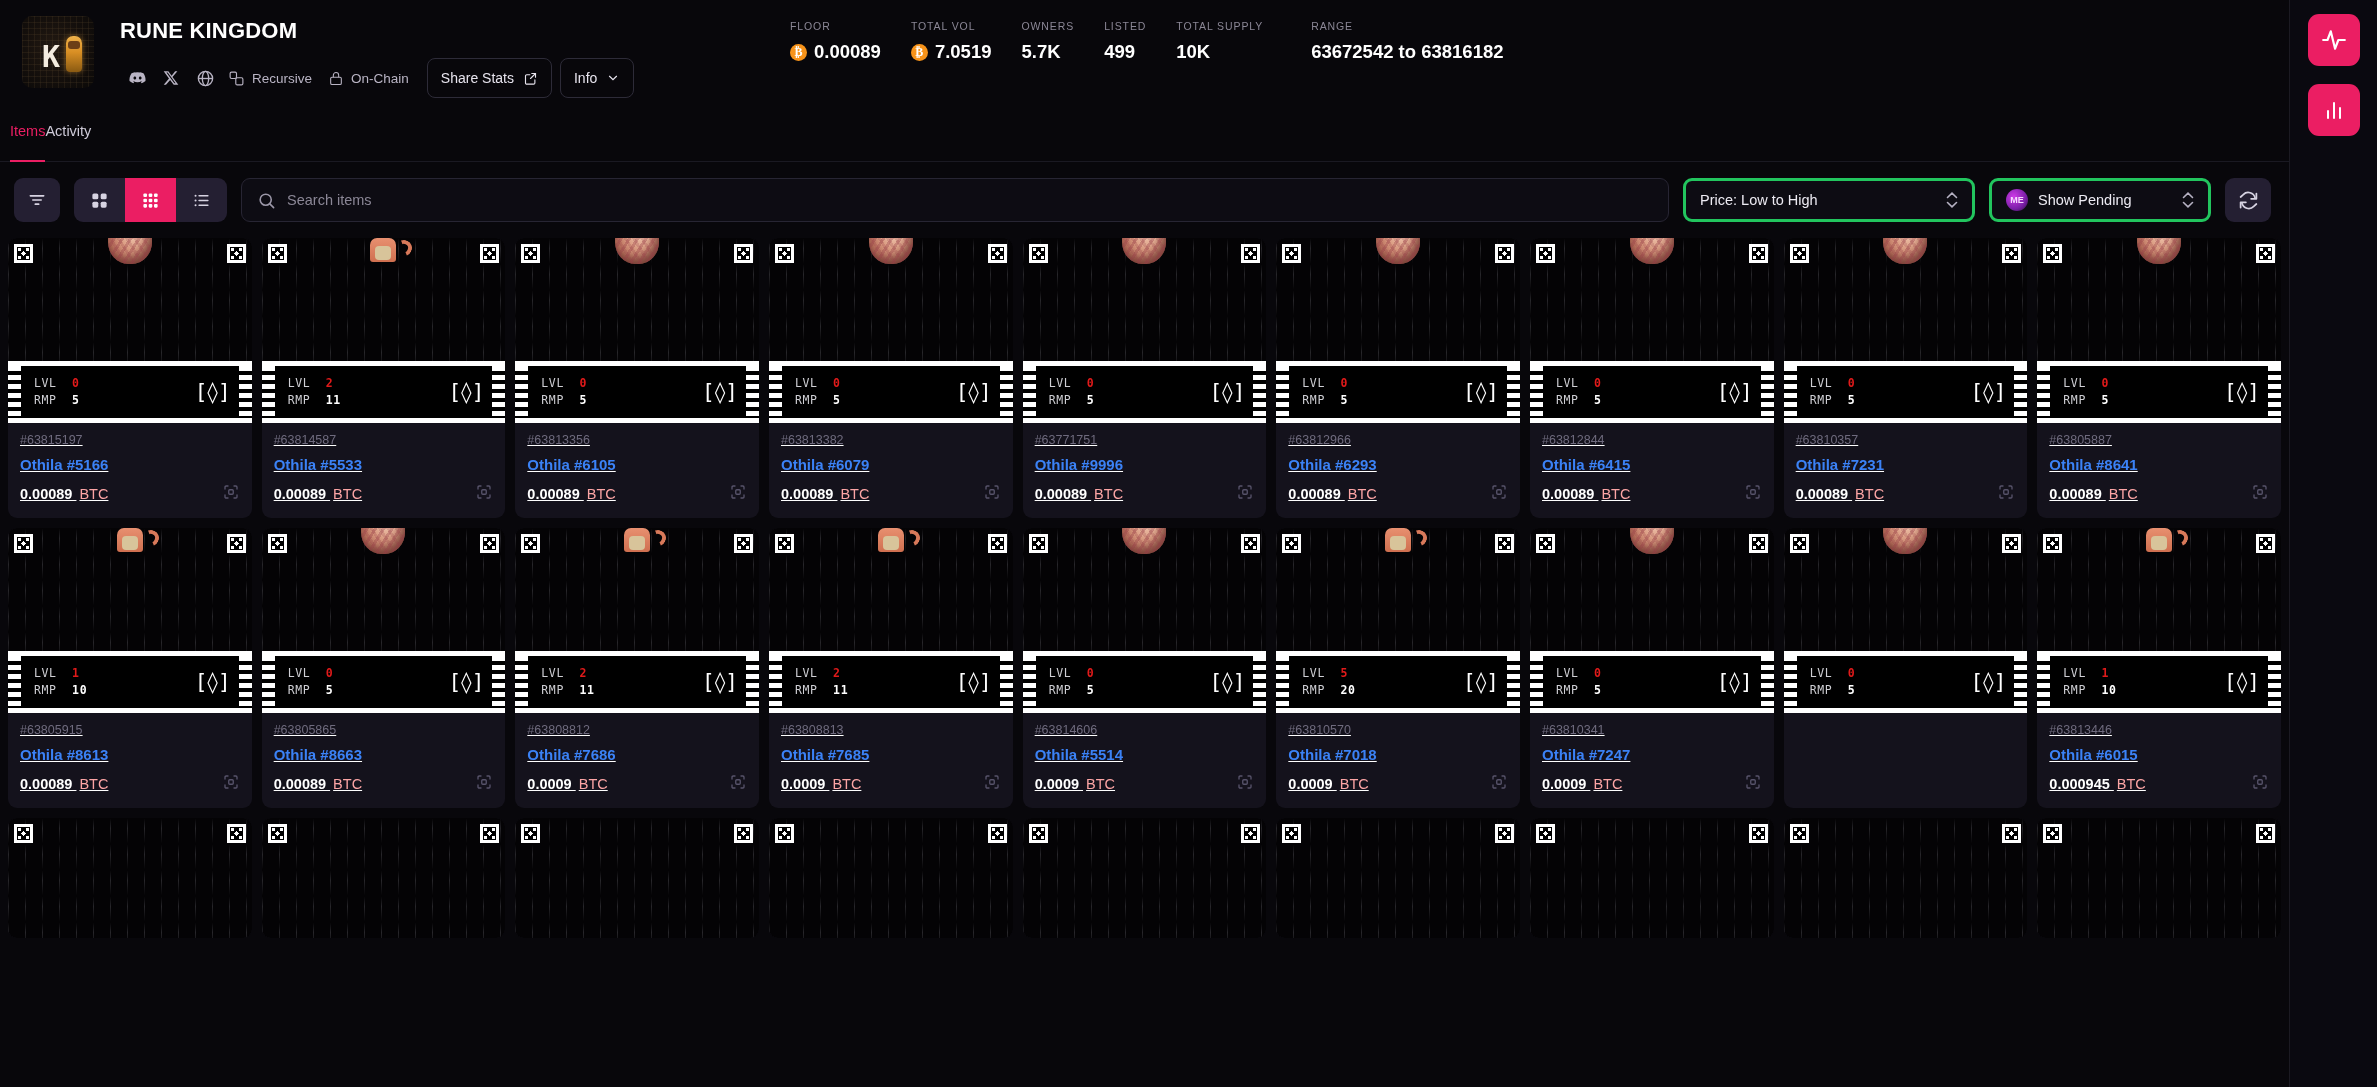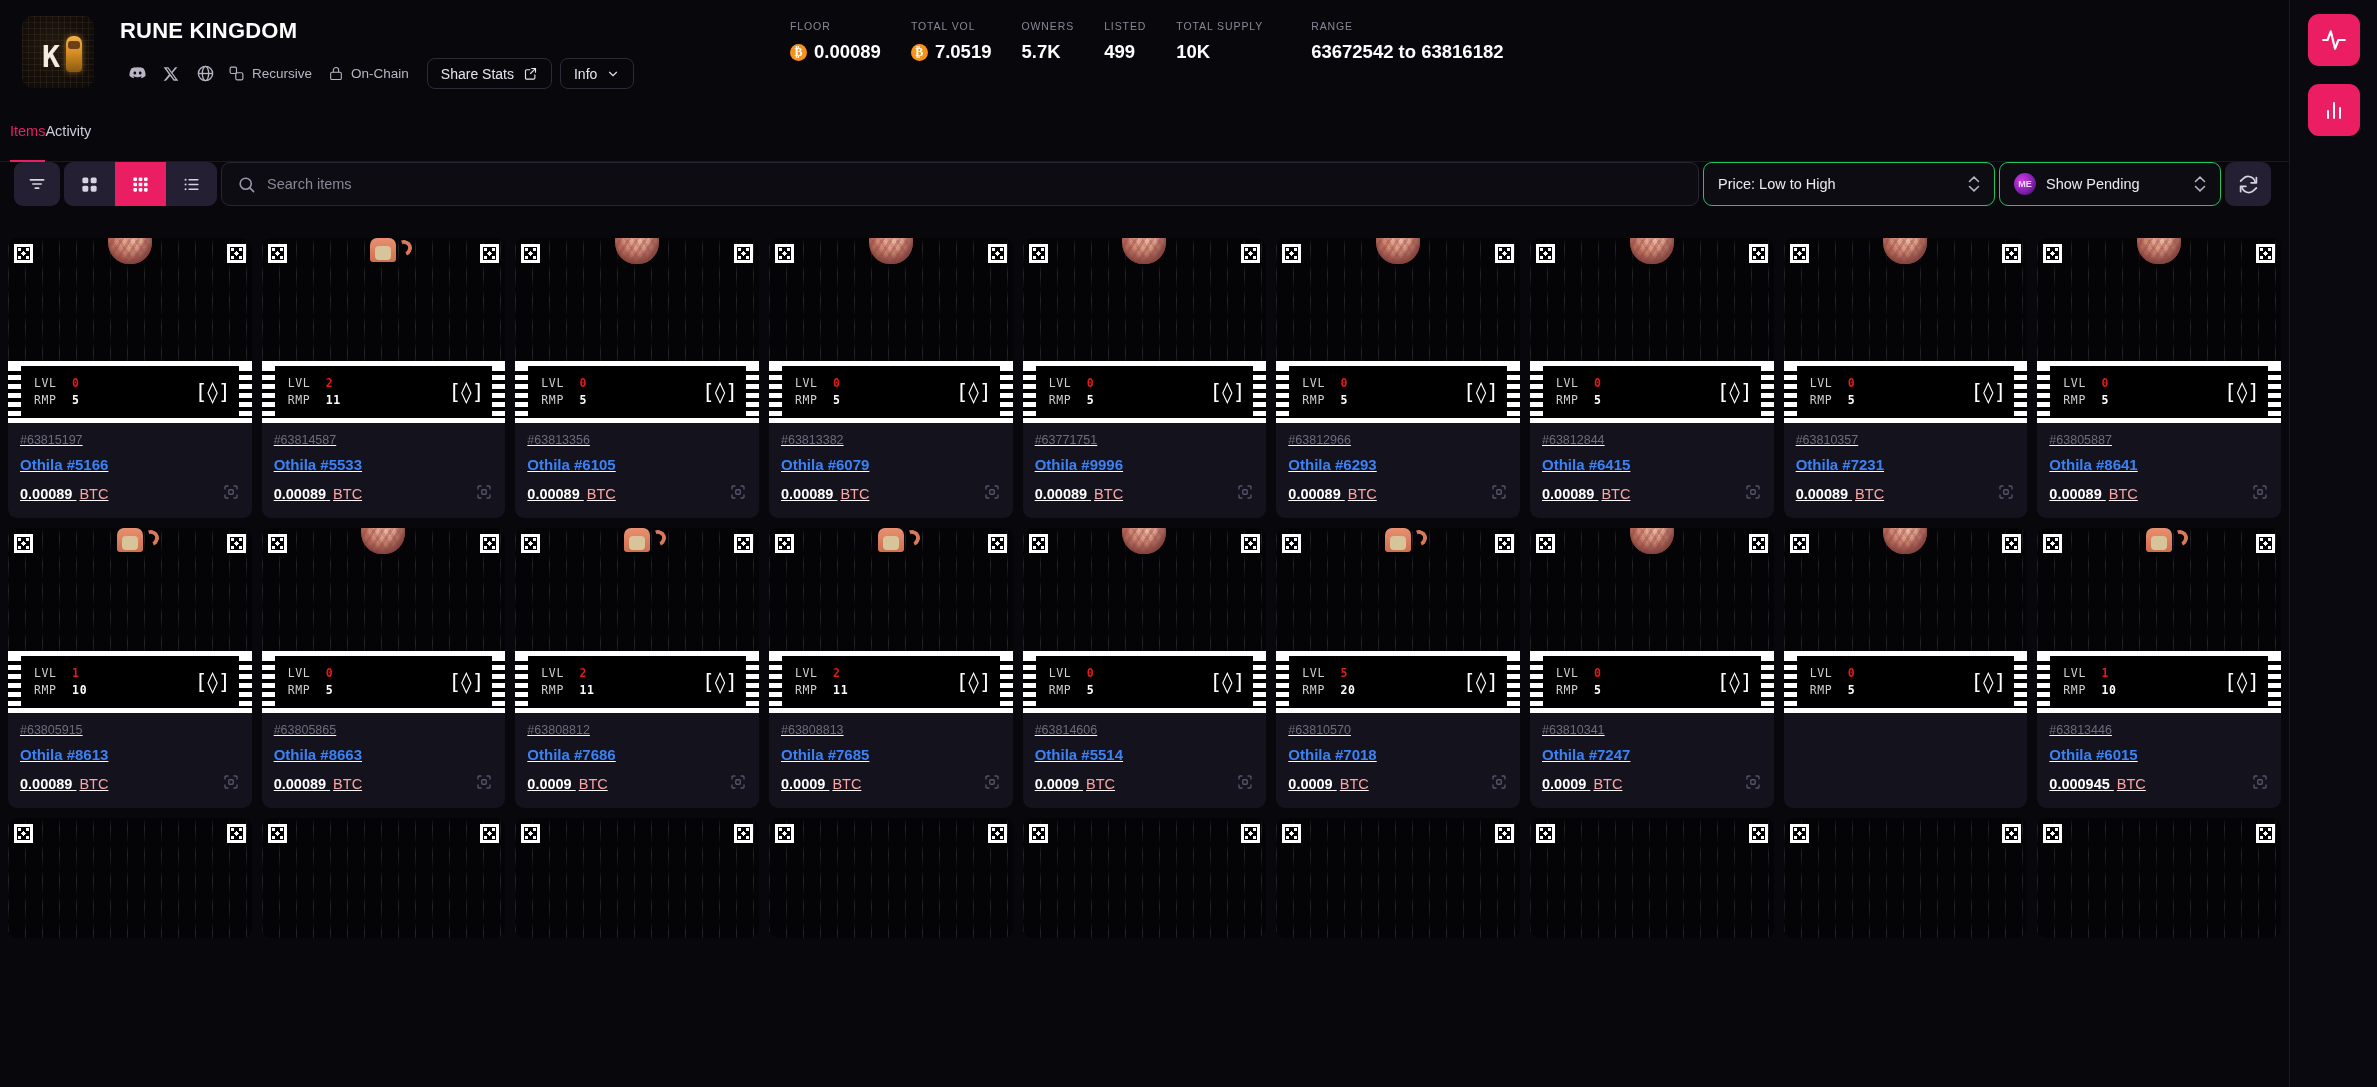--- a/index.html
+++ b/index.html
@@ -74,21 +74,21 @@
     color: #b9b4c4; cursor: pointer;
   }
   .hpill {
     display: flex; align-items: center; gap: 7px;
     color: #b9b4c4; font-size: 13.5px; cursor: pointer;
     padding: 0 10px 0 6px;
     justify-content: center;
   }
   .hbtn {
     display: flex; align-items: center; gap: 9px;
-    height: 31px; padding: 0 13px; margin-left: 8px;
+    height: 40px; padding: 0 13px; margin-left: 8px;
     border: 1px solid #2d2b38; border-radius: 8px;
     color: #e7e4ee; font-size: 14px; cursor: pointer;
     background: transparent;
   }
 
   
   #stats {
     position: absolute; left: 790px; top: 20px;
     display: flex; align-items: flex-start; gap: 0;
   }
@@ -119,22 +119,22 @@
     padding-bottom: 11px; position: relative; line-height: 1;
   }
   .tab.active { color: #eb1e63; }
   .tab.active:after {
     content: ""; position: absolute; left: 0; right: 0; bottom: -1px;
     height: 2.5px; background: #eb1e63;
   }
 
   
   #toolbar {
-    height: 76px; display: flex; 
-    padding: 0 18px 0 14px; gap: 4px;
+    height: 76px; display: flex; align-items: center;
+    padding: 0 18px 0 14px; gap: 14px;
   }
   .tb-square {
     width: 46px; height: 44px; border-radius: 9px; background: #241f32;
     display: flex; align-items: center; justify-content: center;
     color: #d7d3e2; cursor: pointer; flex: none;
   }
   #view-group {
     display: flex; height: 44px; border-radius: 9px; overflow: hidden;
     background: #241f32; flex: none;
   }
@@ -147,21 +147,21 @@
     flex: 1 1 auto; height: 44px; border: 1px solid #272533; border-radius: 9px;
     background: #0d0c13; display: flex; align-items: center; padding: 0 15px; gap: 11px;
     min-width: 0;
   }
   #search-input {
     flex: 1; background: transparent; border: 0; outline: 0;
     color: #e7e4ee; font-size: 14.5px; font-family: inherit;
   }
   #search-input::placeholder { color: #8b8796; }
   .tb-select {
-    height: 44px; border: 1px solid #22c55e; border-radius: 9px; background: #0d0c13;
+    height: 44px; border: 3px solid #22c55e; border-radius: 9px; background: #0d0c13;
     display: flex; align-items: center; gap: 10px; padding: 0 14px;
     color: #eceaf2; font-size: 14.5px; cursor: pointer; flex: none;
   }
   #sort-select { width: 292px; justify-content: space-between; }
   #pending-select { width: 222px; justify-content: space-between; }
   #pending-select .left { display: flex; align-items: center; gap: 10px; }
   .me-logo {
     width: 22px; height: 22px; border-radius: 50%;
     background: radial-gradient(circle at 35% 35%, #cf3ae8 0%, #7b1fa8 60%, #2b0b3a 100%);
     color: #f6d9ff; font: 700 9px/22px "Liberation Sans", sans-serif;

